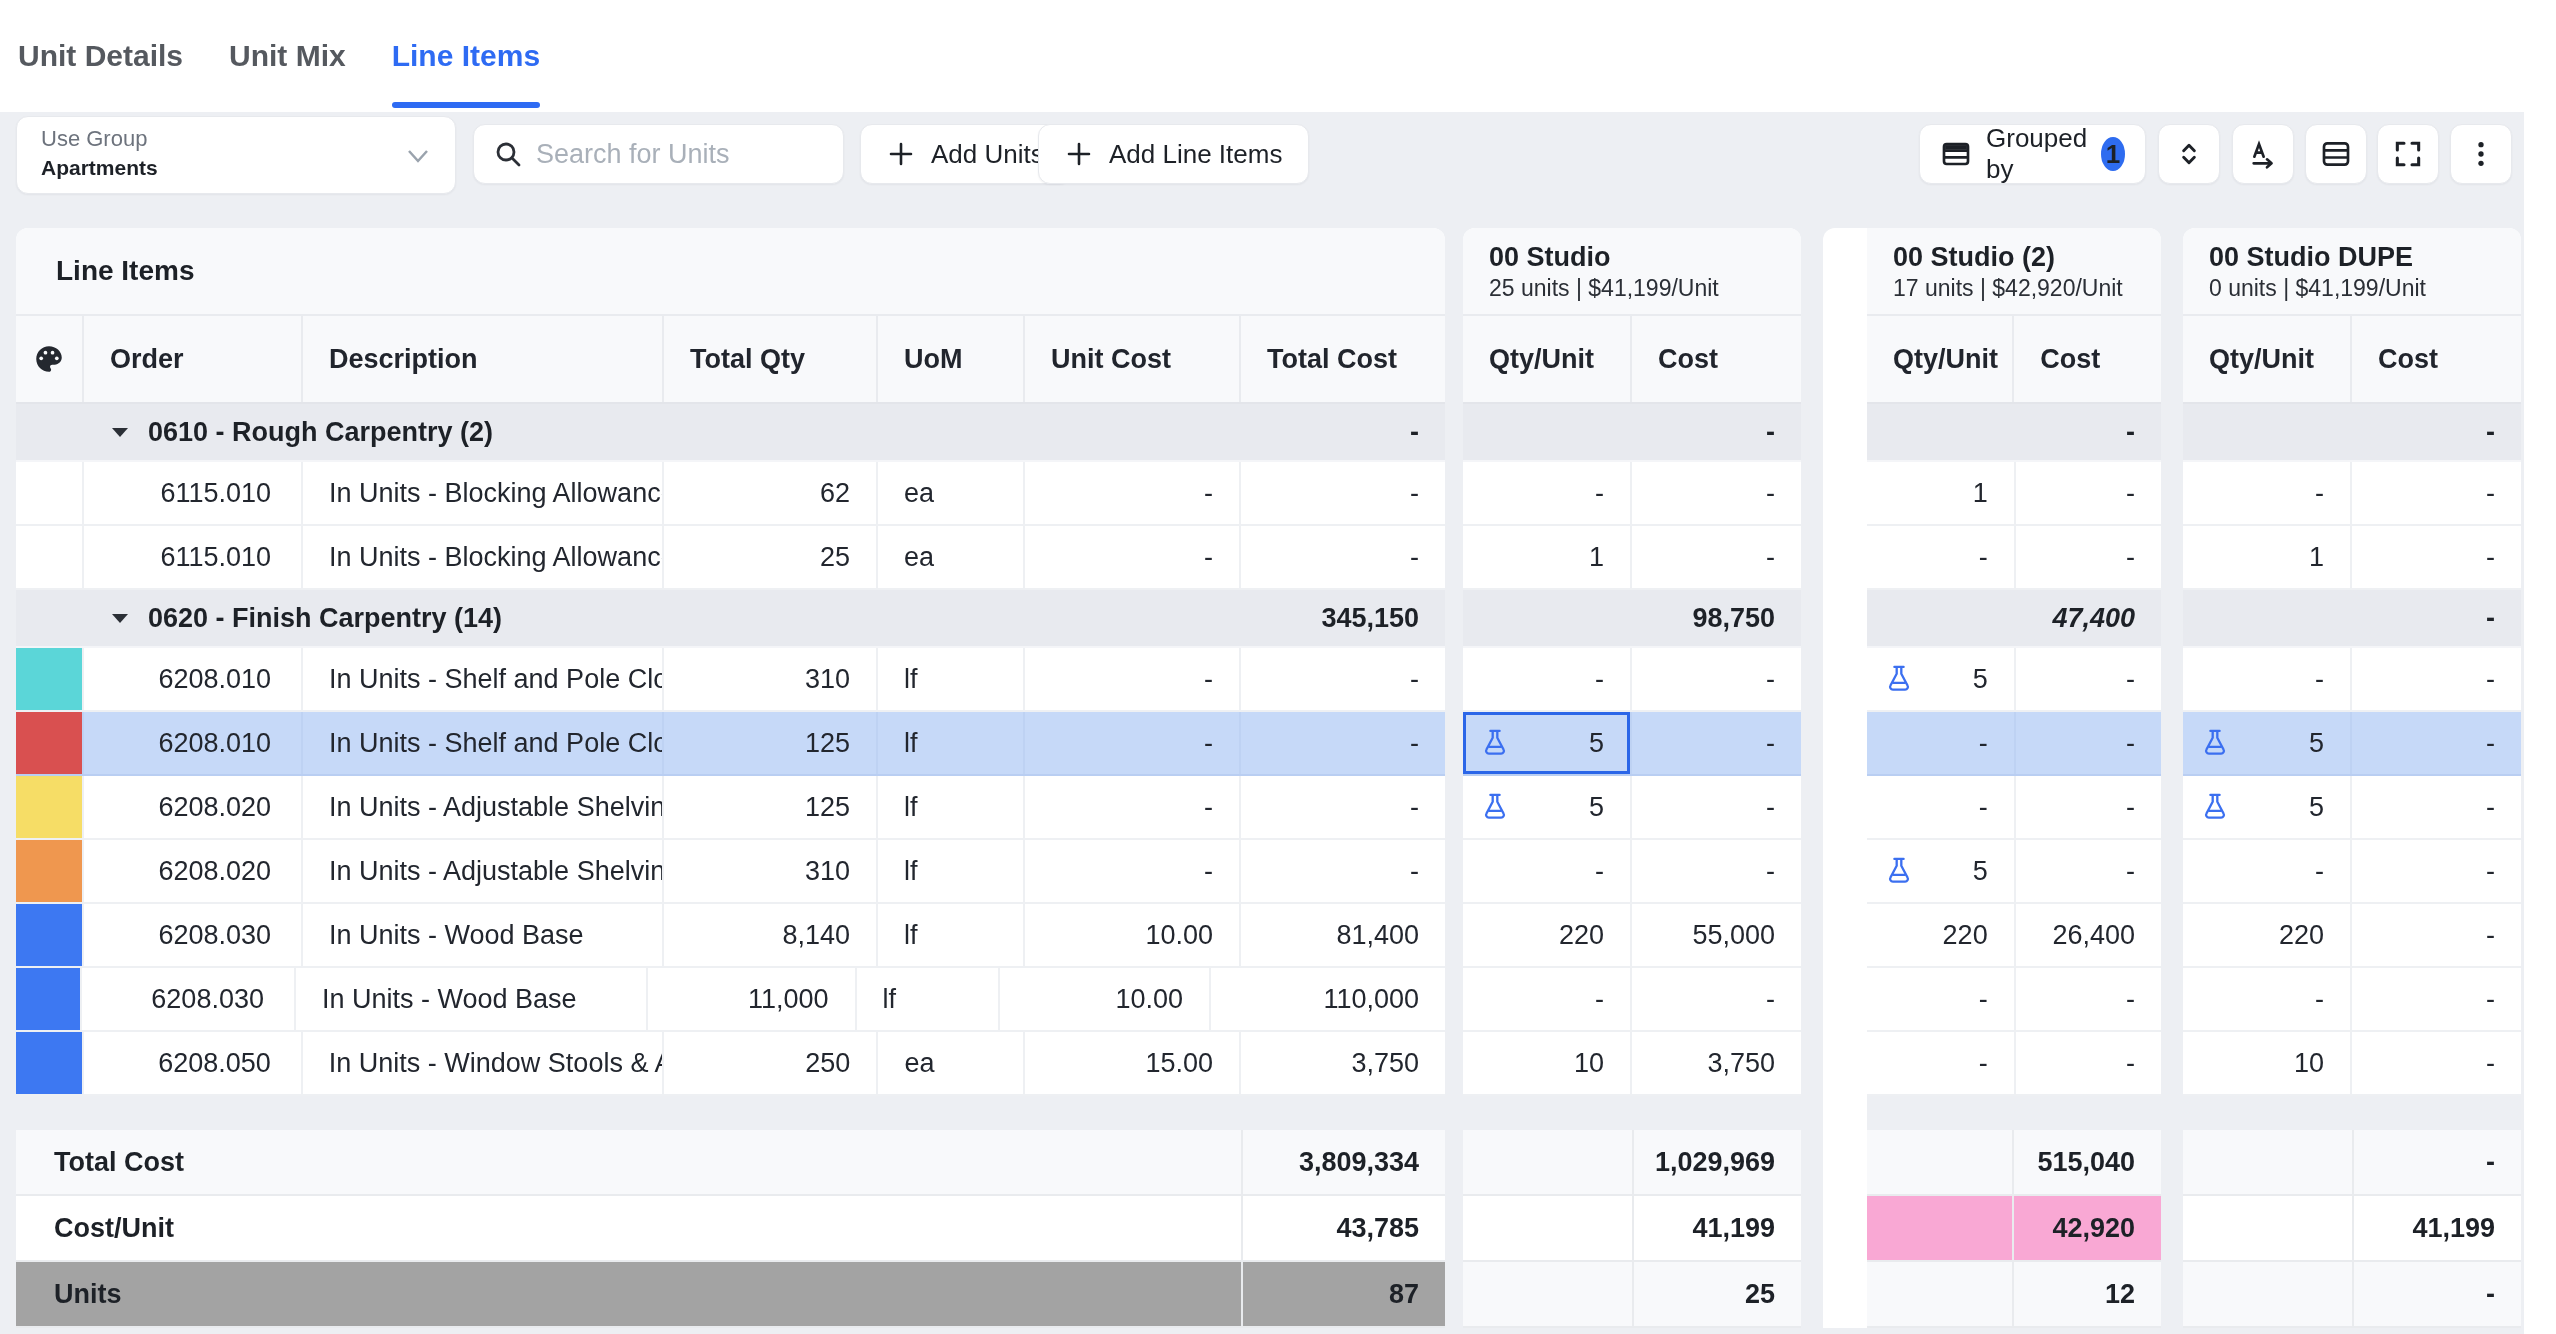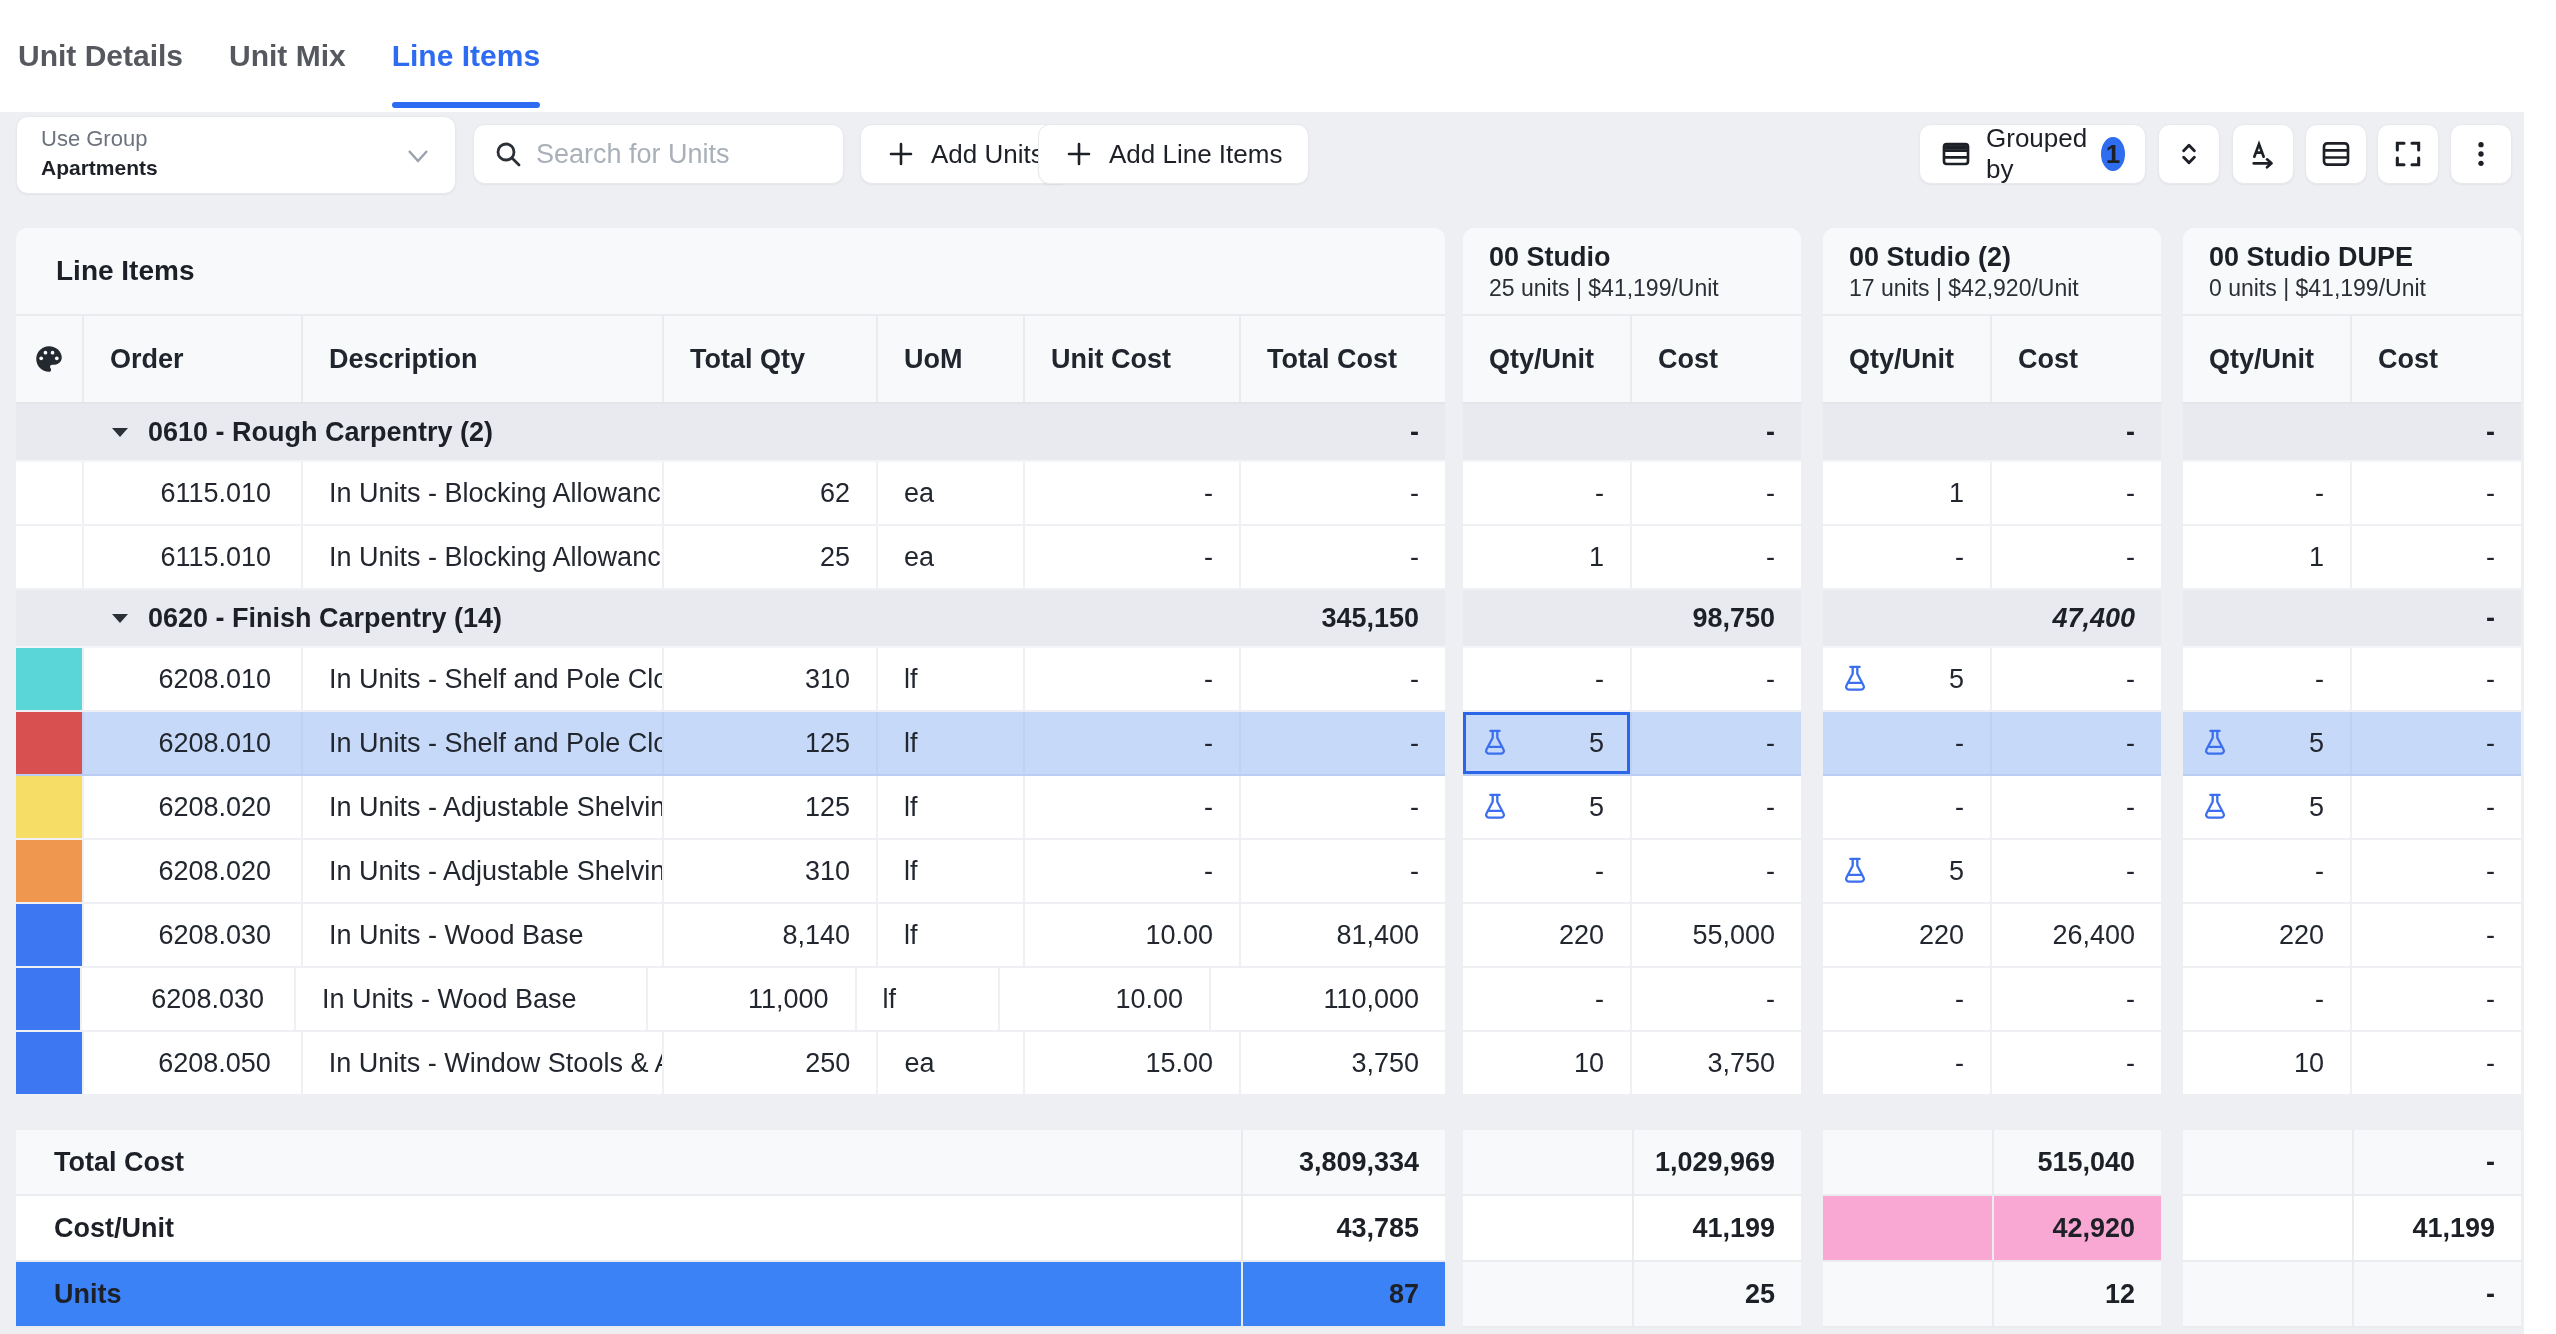--- a/index.html
+++ b/index.html
@@ -312,21 +312,21 @@
         </div>
         <div class="spacer"></div>
         <div class="frow" style="background: rgb(248, 249, 251);">
           <div class="flabel">Total Cost</div>
           <div class="fval" style="width: 204px; border-left: 2px solid rgb(233, 235, 238); height: 100%; display: flex; align-items: center; justify-content: flex-end;">3,809,334</div>
         </div>
         <div class="frow" style="background: rgb(255, 255, 255);">
           <div class="flabel">Cost/Unit</div>
           <div class="fval" style="width: 204px; border-left: 2px solid rgb(233, 235, 238); height: 100%; display: flex; align-items: center; justify-content: flex-end;">43,785</div>
         </div>
-        <div class="frow" style="background: #3b82f6; align-items: center;">
+        <div class="frow" style="background: #a3a3a3; align-items: center;">
           <div class="flabel">Units</div>
           <div class="fval" style="width: 204px; border-left: 2px solid rgb(233, 235, 238); height: 100%; display: flex; align-items: center; justify-content: flex-end;">87</div>
         </div>
       </div>
       <div class="panel" style="left: 1463px; width: 338px;">
         <div class="band">
           <div class="uname">00 Studio</div>
           <div class="usub">25 units | $41,199/Unit</div>
         </div>
         <div class="colhead">
@@ -412,21 +412,21 @@
         </div>
         <div class="frow" style="background: rgb(255, 255, 255);">
           <div class="fcell-l"></div>
           <div class="fcell-r fval">41,199</div>
         </div>
         <div class="frow" style="background: rgb(248, 249, 251);">
           <div class="fcell-l"></div>
           <div class="fcell-r fval">25</div>
         </div>
       </div>
-      <div class="panel" style="left: 1823px; width: 338px;">
+      <div class="panel" style="left: 1823px; width: 338px; padding-left: 44px;">
         <div class="band">
           <div class="uname">00 Studio (2)</div>
           <div class="usub">17 units | $42,920/Unit</div>
         </div>
         <div class="colhead">
           <div class="hcell" style="width: 169px;">Qty/Unit</div>
           <div class="hcell" style="width: 169px;">Cost</div>
         </div>
         <div class="row group">
           <div class="gtotal" style="flex: 1 1 0%;">-</div>

